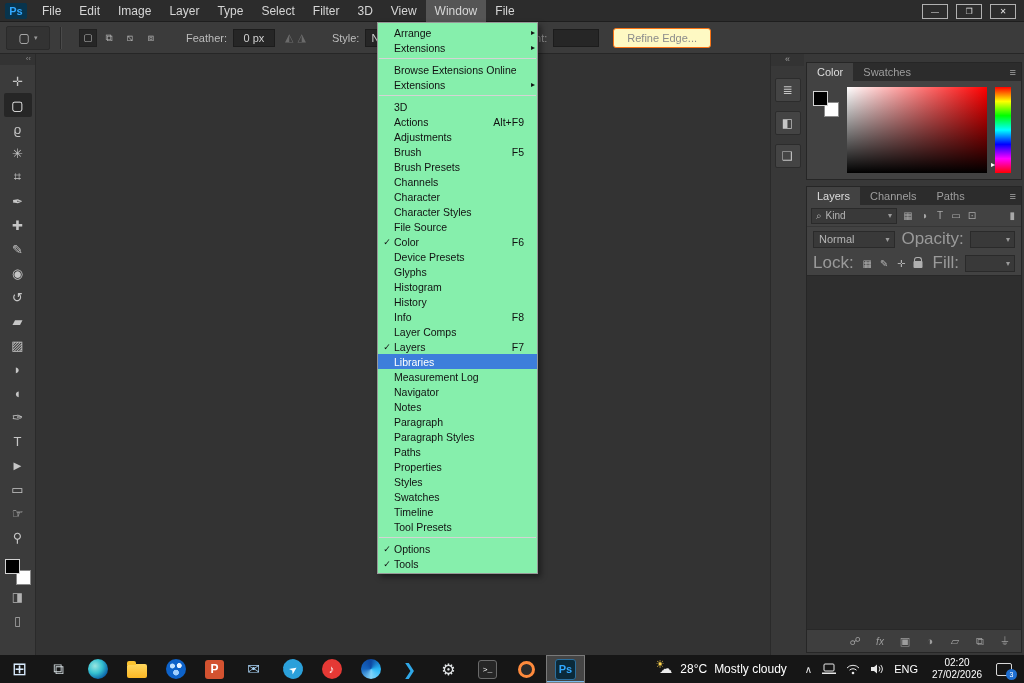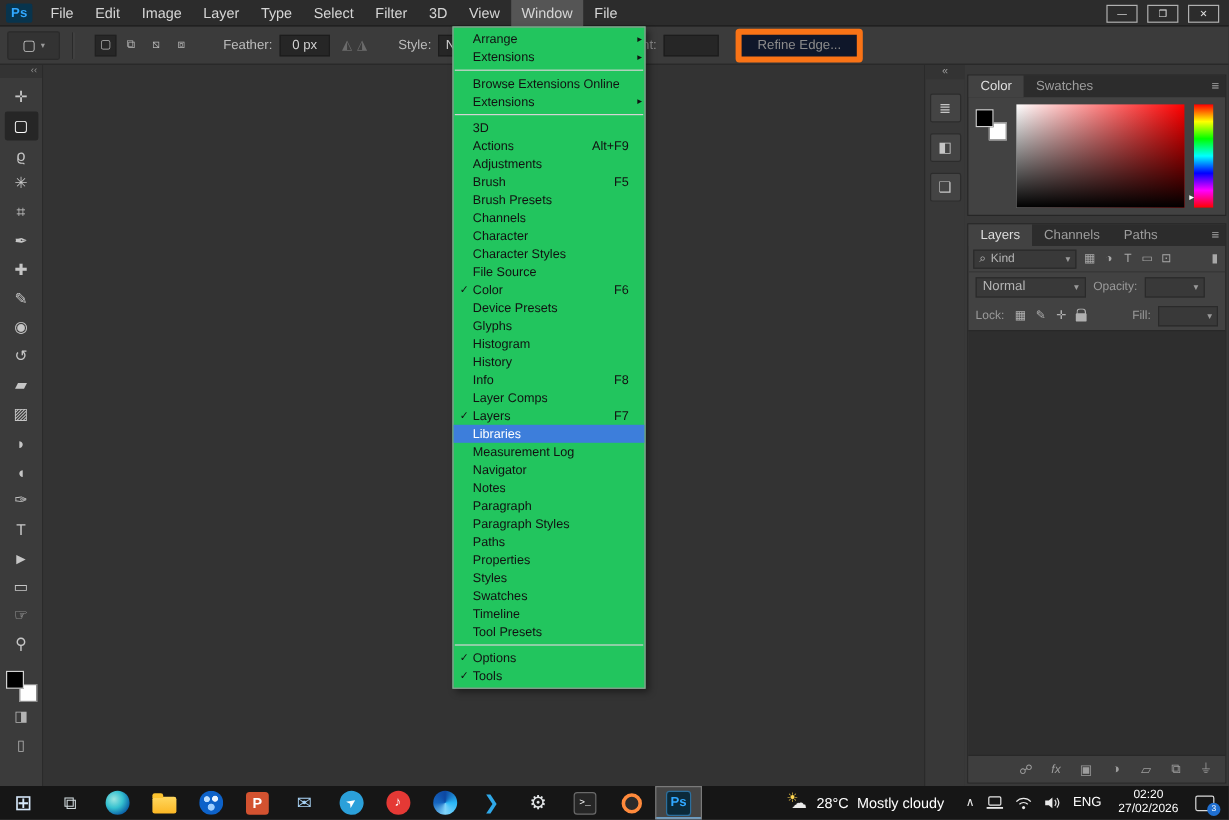--- a/index.html
+++ b/index.html
@@ -33,22 +33,22 @@
   .opt-label{margin-left:26px;color:#bdbdbd}
   .opt-input{margin-left:6px;width:42px;height:18px;background:#262626;border:1px solid #1c1c1c;
     color:#d0d0d0;text-align:center;line-height:16px}
   .disabled-ic{margin-left:10px;color:#6b6b6b;font-size:11px}
   .disabled-ic + .disabled-ic{margin-left:4px}
   .opt-select{margin-left:6px;width:68px;height:18px;background:#262626;border:1px solid #1c1c1c;
     display:flex;align-items:center;padding:0 5px;color:#cfcfcf}
   .dd{margin-left:auto;font-size:8px;color:#9a9a9a}
   .h-label{margin-left:79px;color:#8f8f8f}
   .h-input{width:46px}
-  .refine-btn{margin-left:14px;padding:3px 13px;border:5px solid #f97316;border-radius:3px;
-    color:#8b8b8b;background:#0f172a}
+  .refine-btn{margin-left:14px;padding:3px 13px;border:1px solid #f97316;border-radius:3px;
+    color:#8b8b8b;background:#fef9c3}
 
   
   .toolbar{position:absolute;top:54px;left:0;width:36px;bottom:28px;background:#3b3b3b;
     border-right:1px solid #2a2a2a;display:flex;flex-direction:column;align-items:center}
   .tb-head{align-self:stretch;height:11px;background:#333;color:#8d8d8d;font-size:8px;
     line-height:10px;text-align:right;padding-right:4px}
   .tools{display:flex;flex-direction:column;margin-top:4px}
   .tool{width:28px;height:24px;display:flex;align-items:center;justify-content:center;
     color:#c6c6c6;font-size:13px}
   .tool.active{background:#262626;color:#fff;border-radius:2px}
@@ -88,21 +88,21 @@
     background:linear-gradient(#f00,#ff0,#0f0,#0ff,#00f,#f0f,#f00)}
   .hue-marker{position:absolute;right:26px;bottom:12px;color:#fff;font-size:8px}
 
   .lp-filter{flex:0 0 22px;display:flex;align-items:center;padding:0 4px;gap:3px;border-bottom:1px solid #363636}
   .kind-select{width:86px;height:16px;background:#393939;border:1px solid #2a2a2a;color:#b5b5b5;
     font-size:10px;display:flex;align-items:center;padding:0 4px;gap:4px}
   .f-icons{display:flex}
   .f-ic{width:16px;text-align:center;color:#a8a8a8;font-size:10px}
   .f-toggle{margin-left:auto;color:#a8a8a8;font-size:10px;padding-right:2px}
   .lp-blend,.lp-lock{flex:0 0 24px;display:flex;align-items:center;padding:0 6px;gap:6px}
-  .lbl{color:#9a9a9a;font-size:10px}
+  .lbl{color:#9a9a9a;font-size:17px}
   .blend-select{width:92px;height:17px;background:#393939;border:1px solid #2a2a2a;color:#b5b5b5;
     font-size:11px;display:flex;align-items:center;padding:0 5px}
   .mini-select{width:50px;height:17px;background:#393939;border:1px solid #2a2a2a;color:#b5b5b5;
     font-size:11px;display:flex;align-items:center;padding:0 4px}
   .lk-icons{display:flex;gap:2px}
   .lk-ic{width:15px;height:16px;display:flex;align-items:center;justify-content:center;
     color:#b0b0b0;font-size:10px;position:relative}
   .lk-lock::before{content:'';position:absolute;top:2px;left:50%;transform:translateX(-50%);
     width:6px;height:5px;border:1px solid #b0b0b0;border-bottom:none;border-radius:3px 3px 0 0}
   .lk-lock::after{content:'';position:absolute;top:6px;left:50%;transform:translateX(-50%);
@@ -154,21 +154,21 @@
   .cloud{position:absolute;left:4px;top:0;color:#ececec;font-size:13px}
   .chev{font-size:10px;color:#e8e8e8}
   .tray-ic{display:flex;align-items:center}
   .lang{font-size:11px}
   .clock{text-align:center;font-size:10px;line-height:12px;min-width:58px}
   .notif{position:relative;width:16px;height:13px;border:1px solid #dadada;border-radius:2px;margin-right:4px}
   .notif-badge{position:absolute;right:-6px;bottom:-5px;background:#1f6fd1;width:11px;height:11px;
     border-radius:50%;font-size:7px;color:#fff;display:flex;align-items:center;justify-content:center}
 
   
-  .menu{position:absolute;left:377px;top:22px;width:161px;background:#22c55e;border:1px solid #979797;
+  .menu{position:absolute;left:377px;top:22px;width:161px;background:#86efac;border:1px solid #979797;
     box-shadow:3px 3px 6px rgba(0,0,0,.45);z-index:100;padding:2px 0;font-size:10.5px;color:#111}
   .menu-row{display:flex;align-items:center;height:15px;padding:0 2px;white-space:nowrap}
   .menu-row.hl{background:var(--menu-highlight,#3d7edb);color:#fff}
   .m-check{width:14px;text-align:center;font-size:9px;flex:0 0 14px}
   .m-label{overflow:hidden}
   .m-short{margin-left:auto;padding-left:8px;text-align:right}
   .m-arrow{width:11px;text-align:right;font-size:8px;flex:0 0 11px}
   .menu-sep{height:1px;background:#d4d4d4;margin:3px 1px}
 </style>
 </head>

